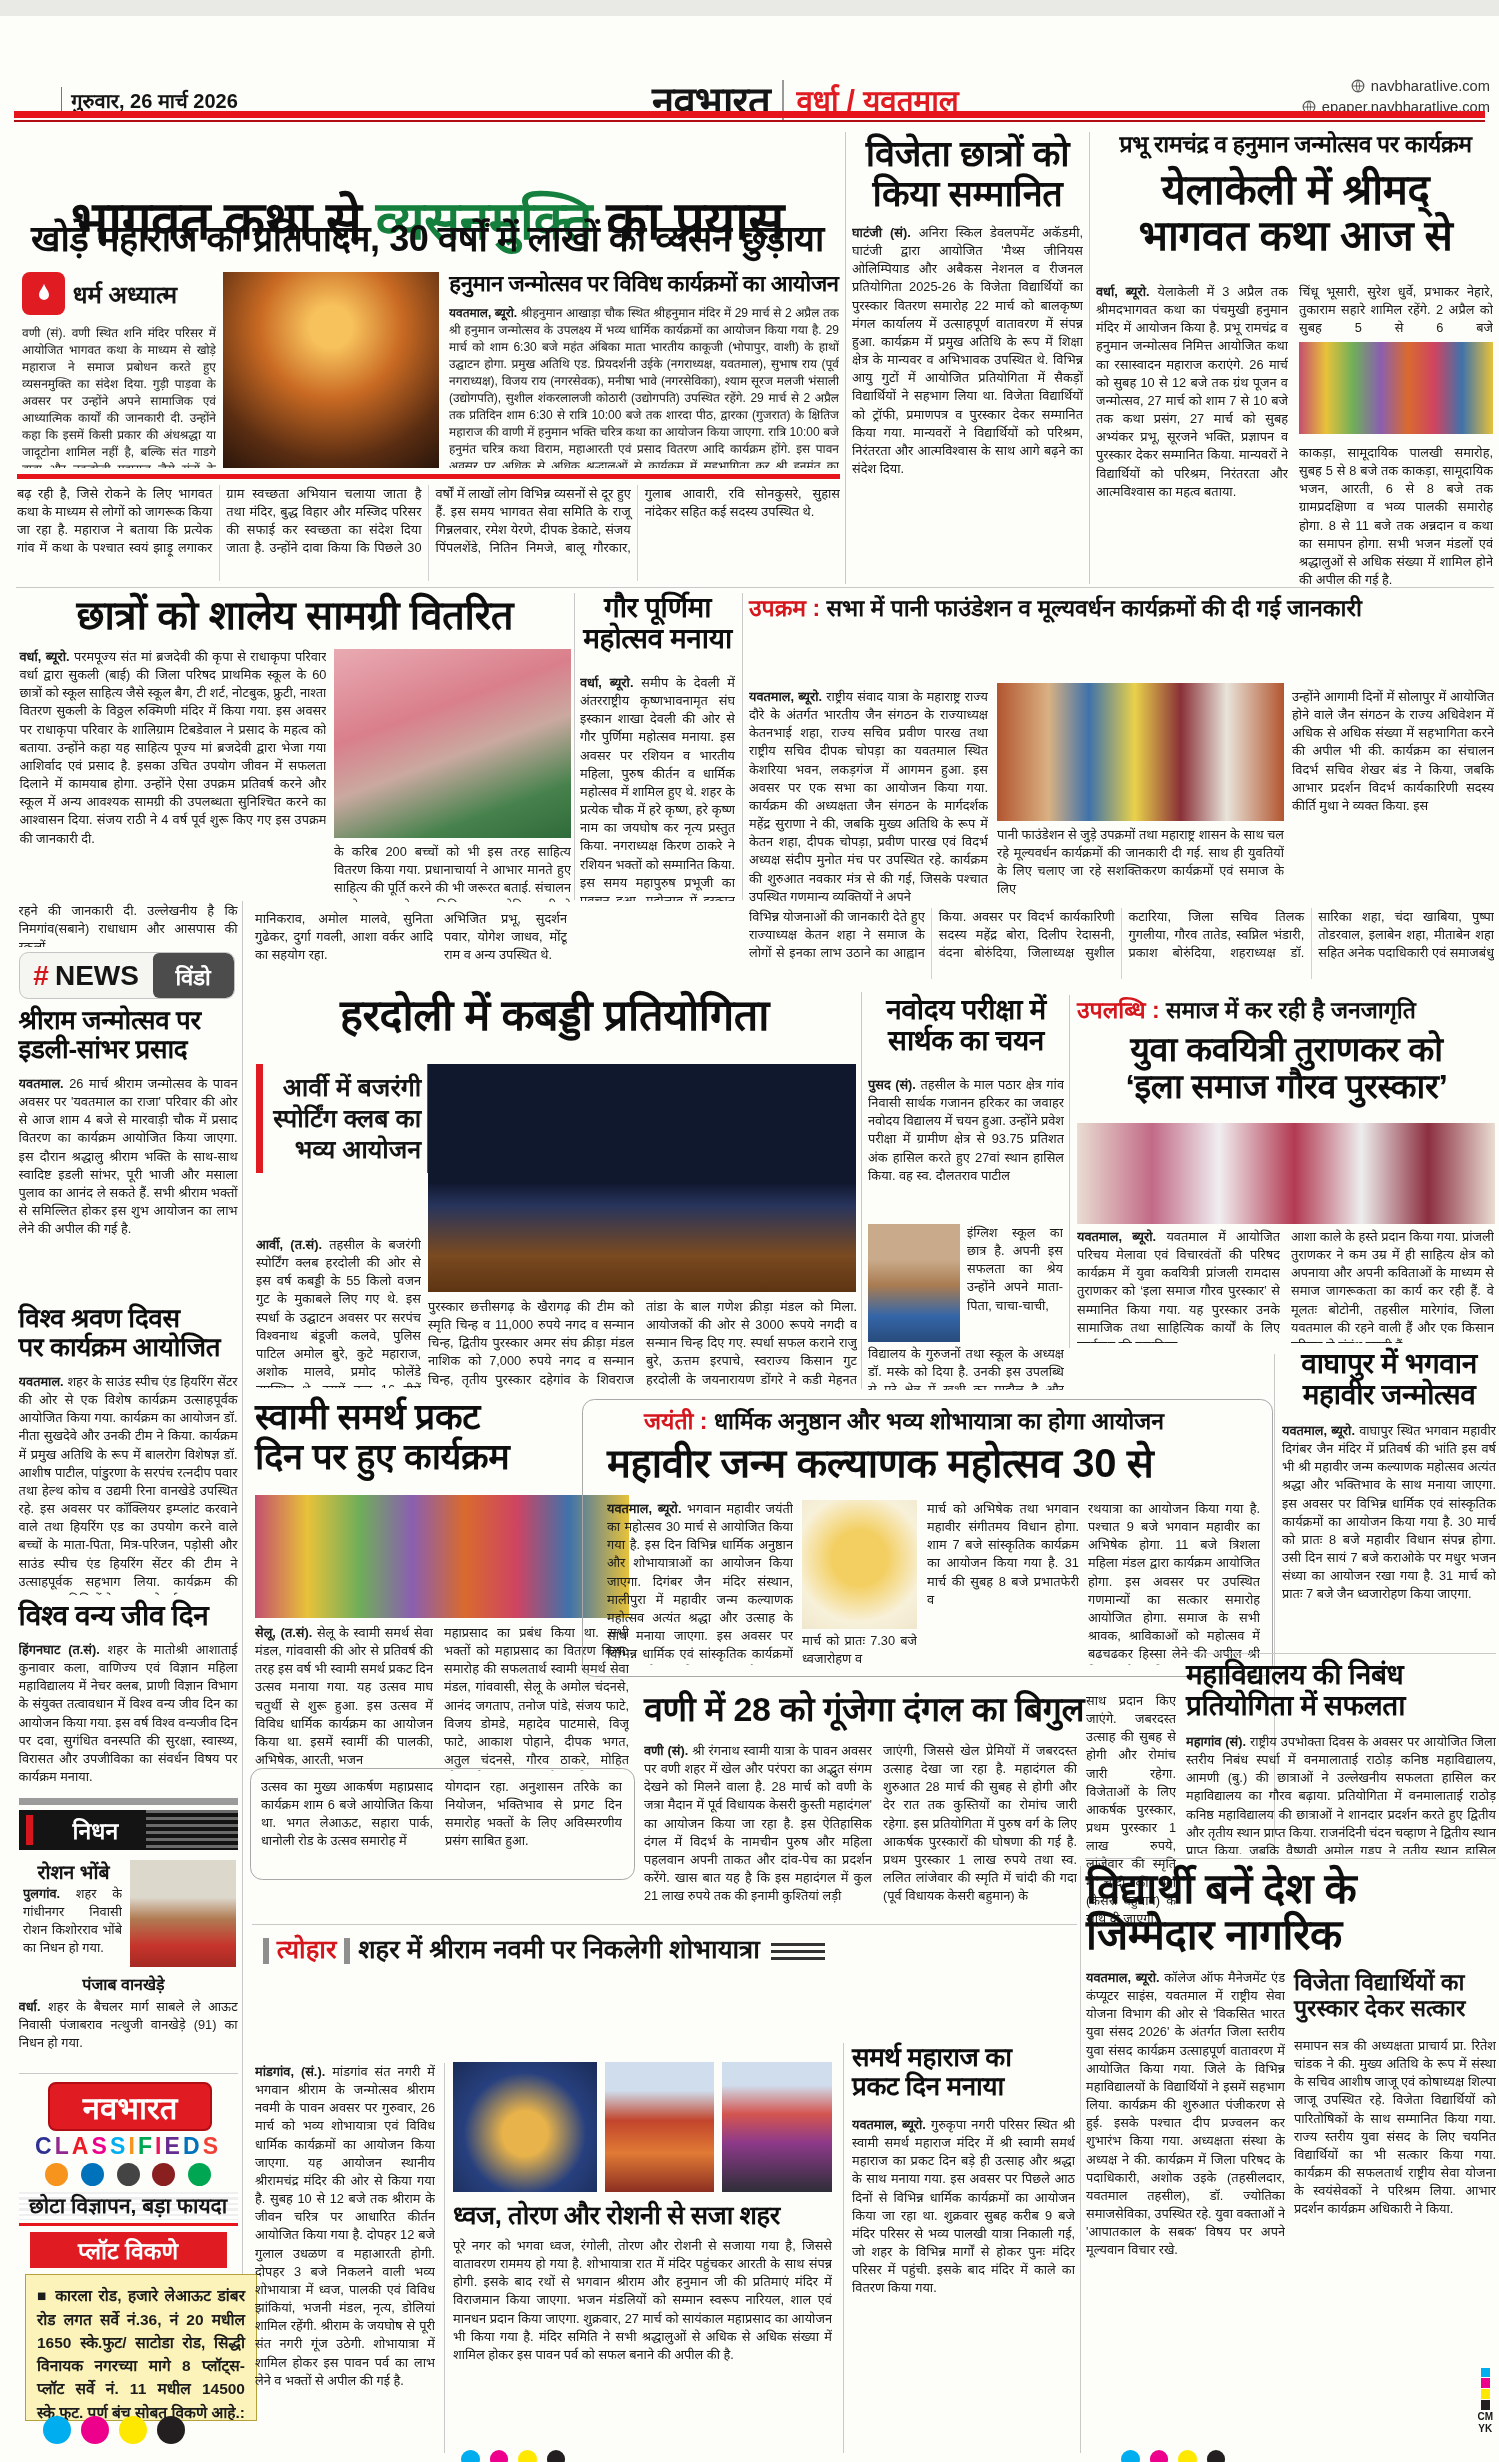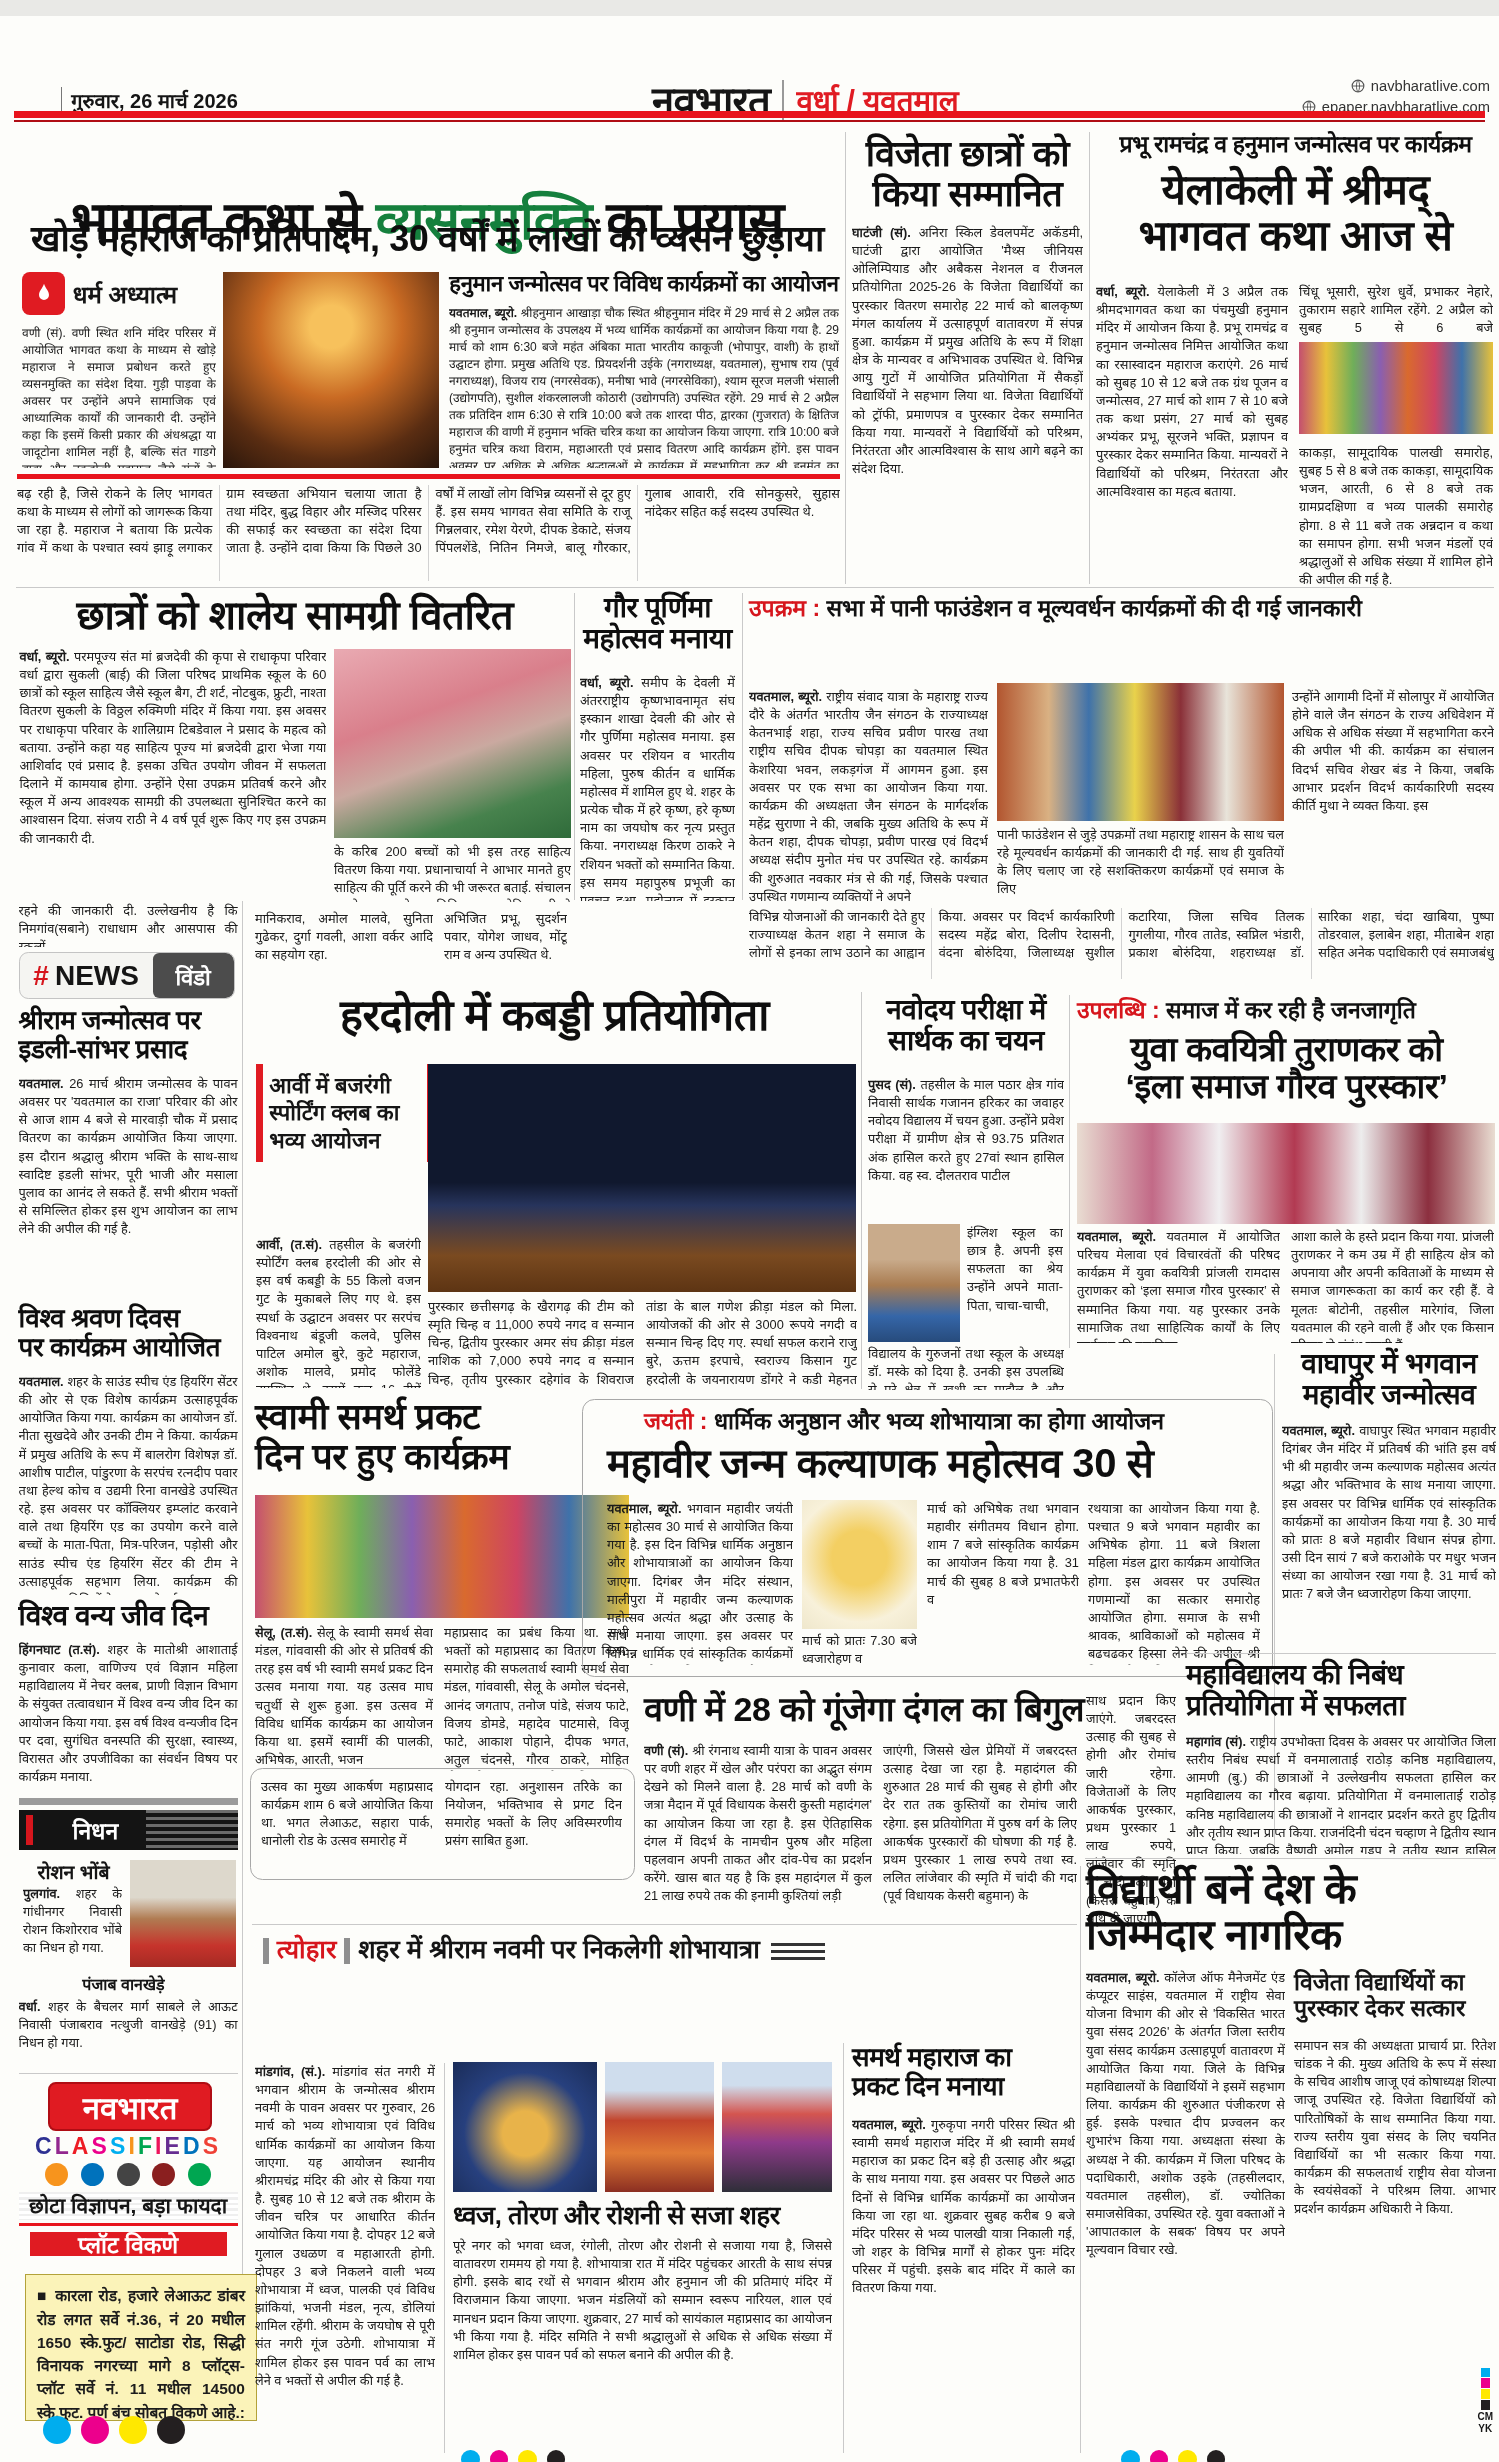--- a/index.html
+++ b/index.html
@@ -55,21 +55,21 @@
   .cl-logo{background:#e01b22;border-radius:7.8px;display:flex;align-items:center;justify-content:center;
            color:#fff;font-weight:800;font-size:31px;border:2.3px solid #b00d14;}
   .cl-word{font-weight:800;font-size:23px;letter-spacing:3.1px;text-align:center;}
   .cl-tag{font-weight:800;font-size:21px;text-align:center;
           background:repeating-linear-gradient(180deg,#efefef 0 2.3px,#fff 2.3px 5.4px);}
   .cl-banner{background:#e01b22;color:#fff;font-weight:800;font-size:23px;display:flex;align-items:center;justify-content:center;}
   .cl-ad{background:#fbf3b9;border:1.6px solid #b3a23a;padding:9.3px 11px;font-weight:700;font-size:15.5px;
          line-height:1.5;text-align:justify;color:#1c1c1c;overflow:hidden;}
   
   .sidebox{border-left:7px solid #e01b22;border-right:7px solid #e01b22;padding:7.8px 6.2px;
-           font-weight:800;font-size:22px;line-height:1.25;text-align:left;white-space:pre-line;}
+           font-weight:800;font-size:25px;line-height:1.25;text-align:right;white-space:pre-line;}
   .roundbox{border:1.6px solid #a8a8a8;border-radius:12.4px;}
   
   .hdr-date{border-left:1.6px solid #777;padding-left:9.3px;font-weight:700;font-size:20px;}
   .hdr-mast{font-weight:800;font-size:40px;letter-spacing:-0.8px;}
   .hdr-ed{font-weight:800;font-size:29.5px;color:#e01b22;}
   .hdr-url{font-size:14.7px;color:#333;display:flex;align-items:center;gap:5.4px;justify-content:flex-end;}
   .sep{width:1.6px;background:#999;}
   
   .dots{display:flex;gap:10px;}
   .dot{border-radius:50%;}
@@ -253,21 +253,21 @@
   <div class="abs cl-word" style="left:18.6px;top:2117px;width:219px;"><span style="color: rgb(46, 49, 146);">C</span><span style="color: rgb(146, 39, 143);">L</span><span style="color: rgb(237, 28, 36);">A</span><span style="color: rgb(236, 0, 140);">S</span><span style="color: rgb(0, 174, 239);">S</span><span style="color: rgb(247, 148, 29);">I</span><span style="color: rgb(0, 166, 81);">F</span><span style="color: rgb(237, 20, 91);">I</span><span style="color: rgb(102, 45, 145);">E</span><span style="color: rgb(0, 114, 188);">D</span><span style="color: rgb(239, 65, 54);">S</span></div>
   <div class="abs" style="left:45px;top:2147px;width:166px;display:flex;justify-content:space-between;">
     <div class="dot" style="width:23px;height:23px;background:#f7941d;"></div>
     <div class="dot" style="width:23px;height:23px;background:#0072bc;"></div>
     <div class="dot" style="width:23px;height:23px;background:#444444;"></div>
     <div class="dot" style="width:23px;height:23px;background:#8a1f1f;"></div>
     <div class="dot" style="width:23px;height:23px;background:#00a651;"></div>
   </div>
   <div class="abs cl-tag" style="left:18.6px;top:2176px;width:219px;height:28px;line-height:28px;">छोटा विज्ञापन, बड़ा फायदा</div>
   <div class="abs rule-red" style="left:18.6px;top:2207px;width:219px;height:3.1px;"></div>
-  <div class="abs cl-banner" style="left:29.5px;top:2216px;width:197px;height:24px;">प्लॉट विकणे</div>
+  <div class="abs cl-banner" style="left:29.5px;top:2216px;width:197px;height:36px;">प्लॉट विकणे</div>
   <div class="abs cl-ad" style="left:25px;top:2258px;width:208px;height:126px;">■ कारला रोड, हजारे लेआऊट डांबर रोड लगत सर्वे नं.36, नं 20 मधील 1650 स्के.फुट/ साटोडा रोड, सिद्धी विनायक नगरच्या मागे 8 प्लॉट्स- प्लॉट सर्वे नं. 11 मधील 14500 स्के.फुट. पूर्ण बंच सोबत विकणे आहे.: संतोष ढोके, महादेवपुरा वर्धा. मो. 9422386190.</div>
 
   <div class="abs dots" style="left:43px;top:2400px;">
     <div class="dot" style="width:28px;height:28px;background:#00adee;"></div>
     <div class="dot" style="width:28px;height:28px;background:#ec008c;"></div>
     <div class="dot" style="width:28px;height:28px;background:#ffe800;"></div>
     <div class="dot" style="width:28px;height:28px;background:#231f20;"></div>
   </div>
 
   <div class="abs hl f56" style="left:252px;top:976px;width:605px;">हरदोली में कबड्डी प्रतियोगिता</div>

